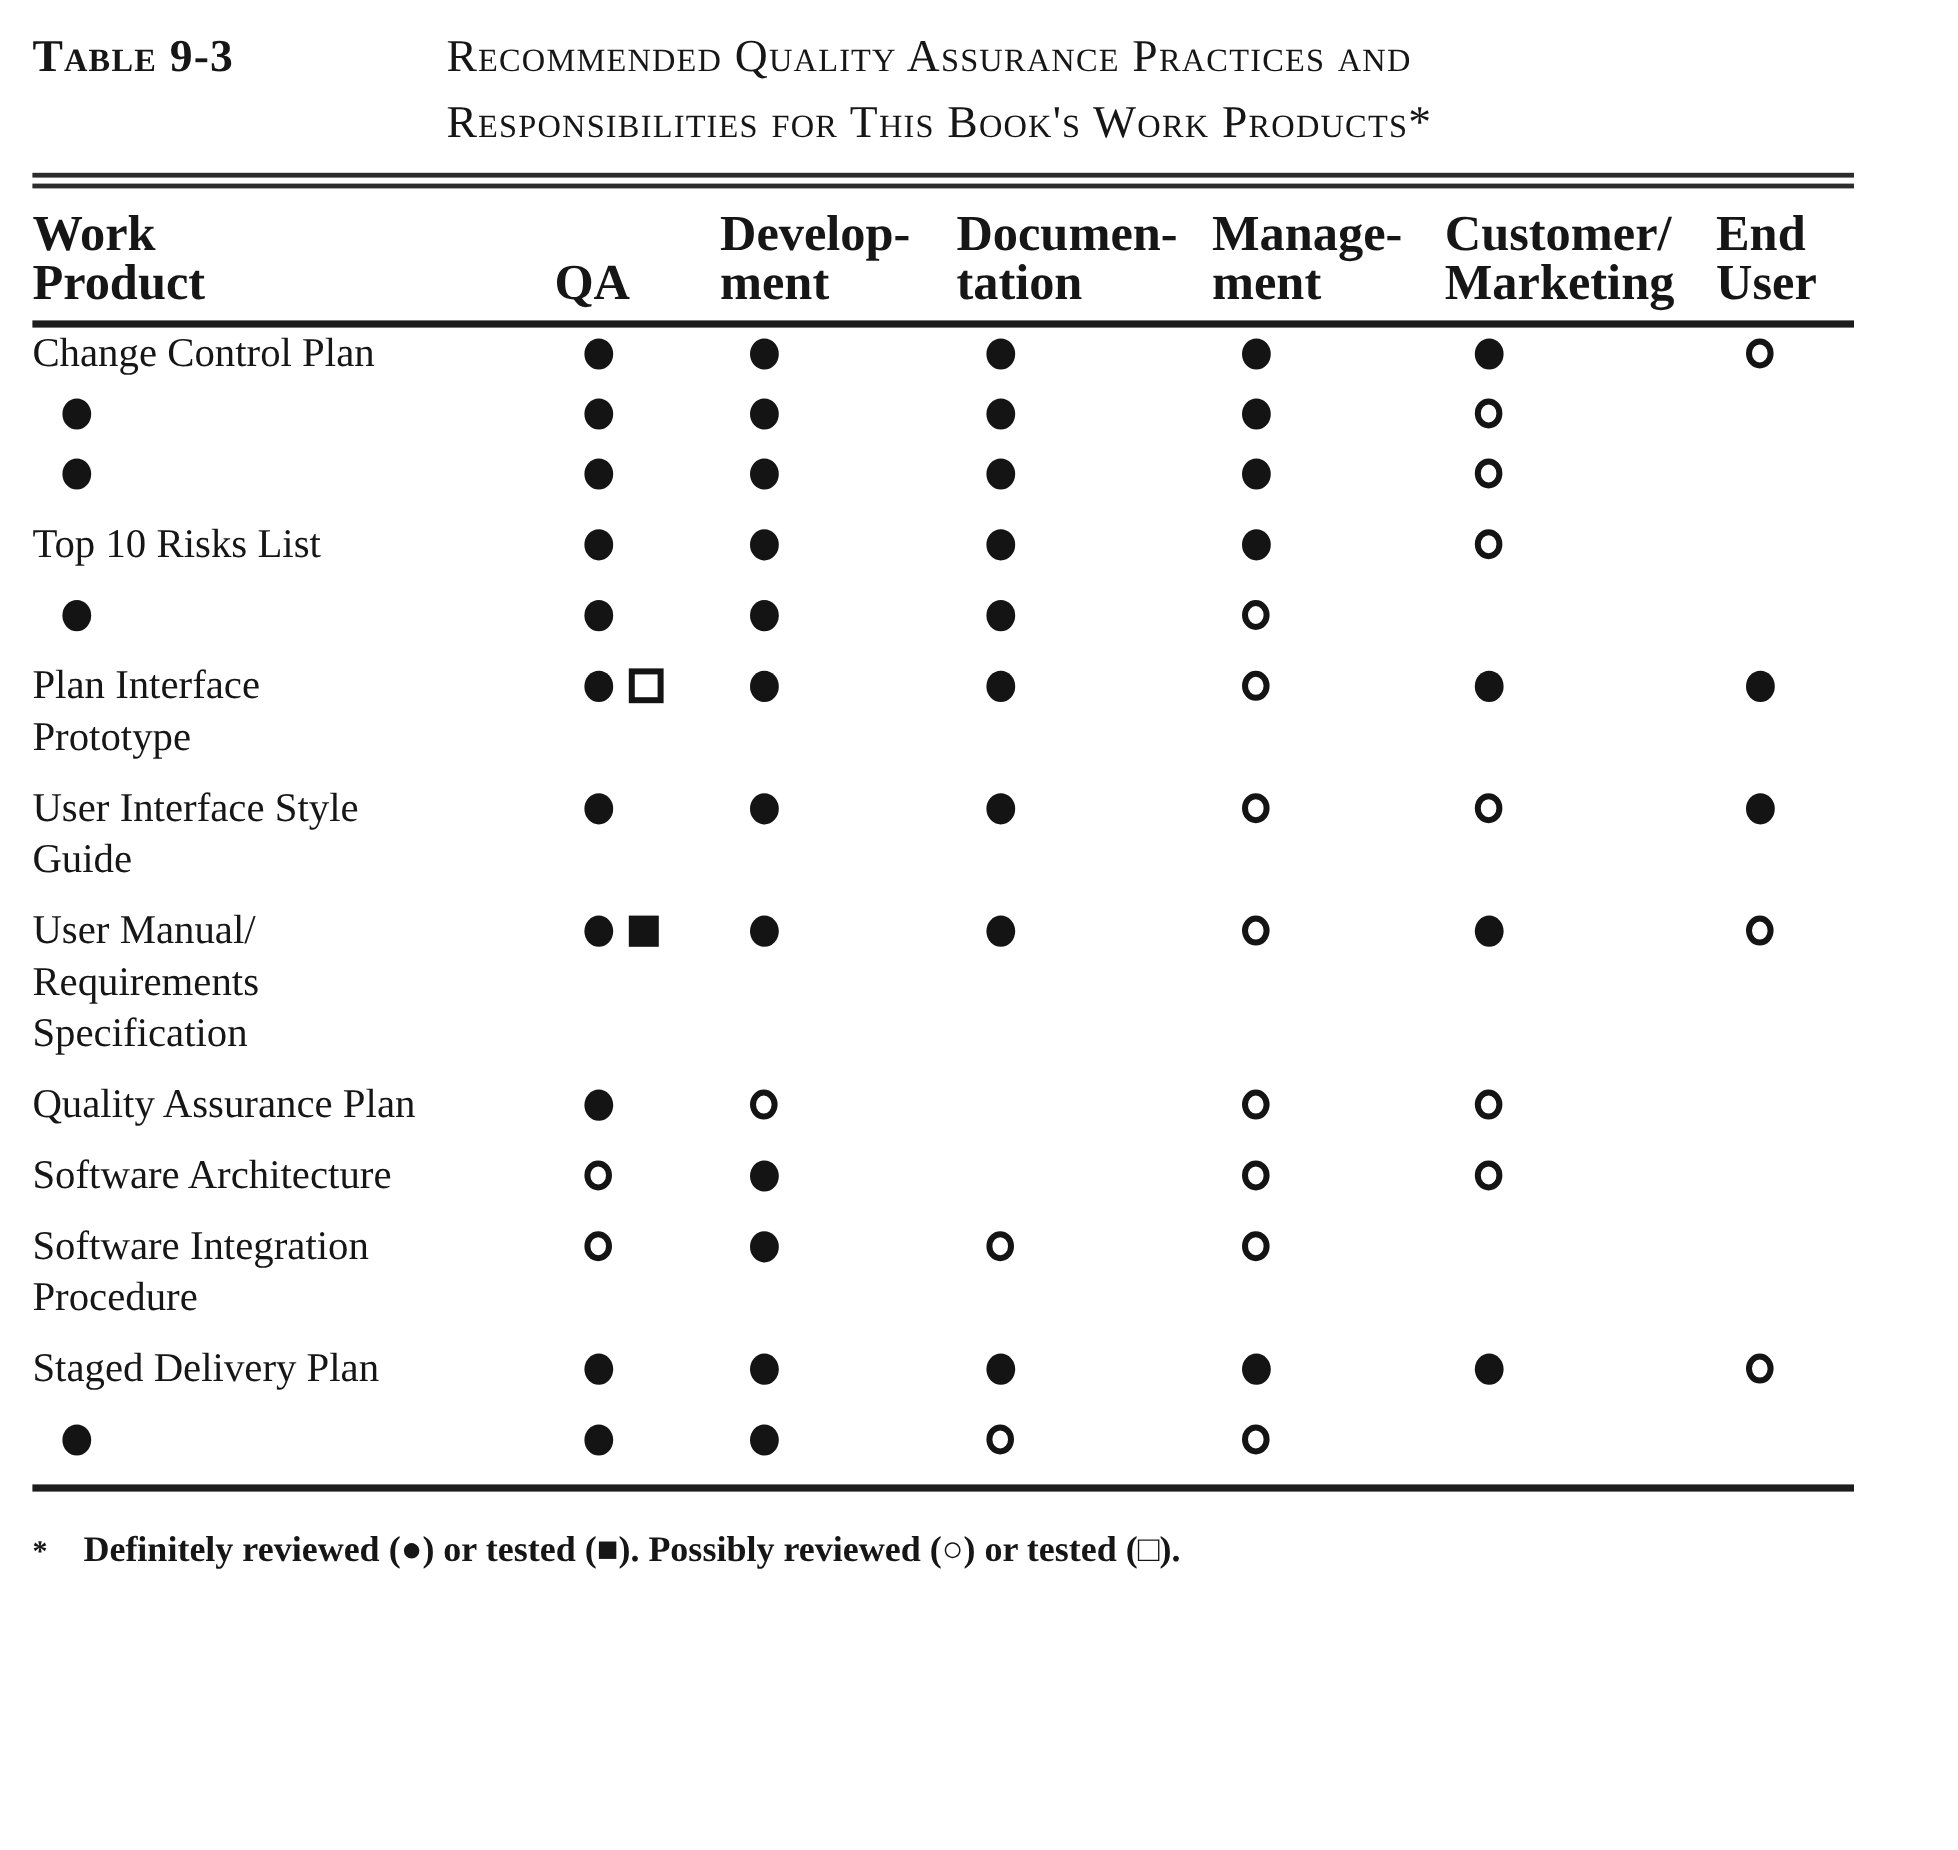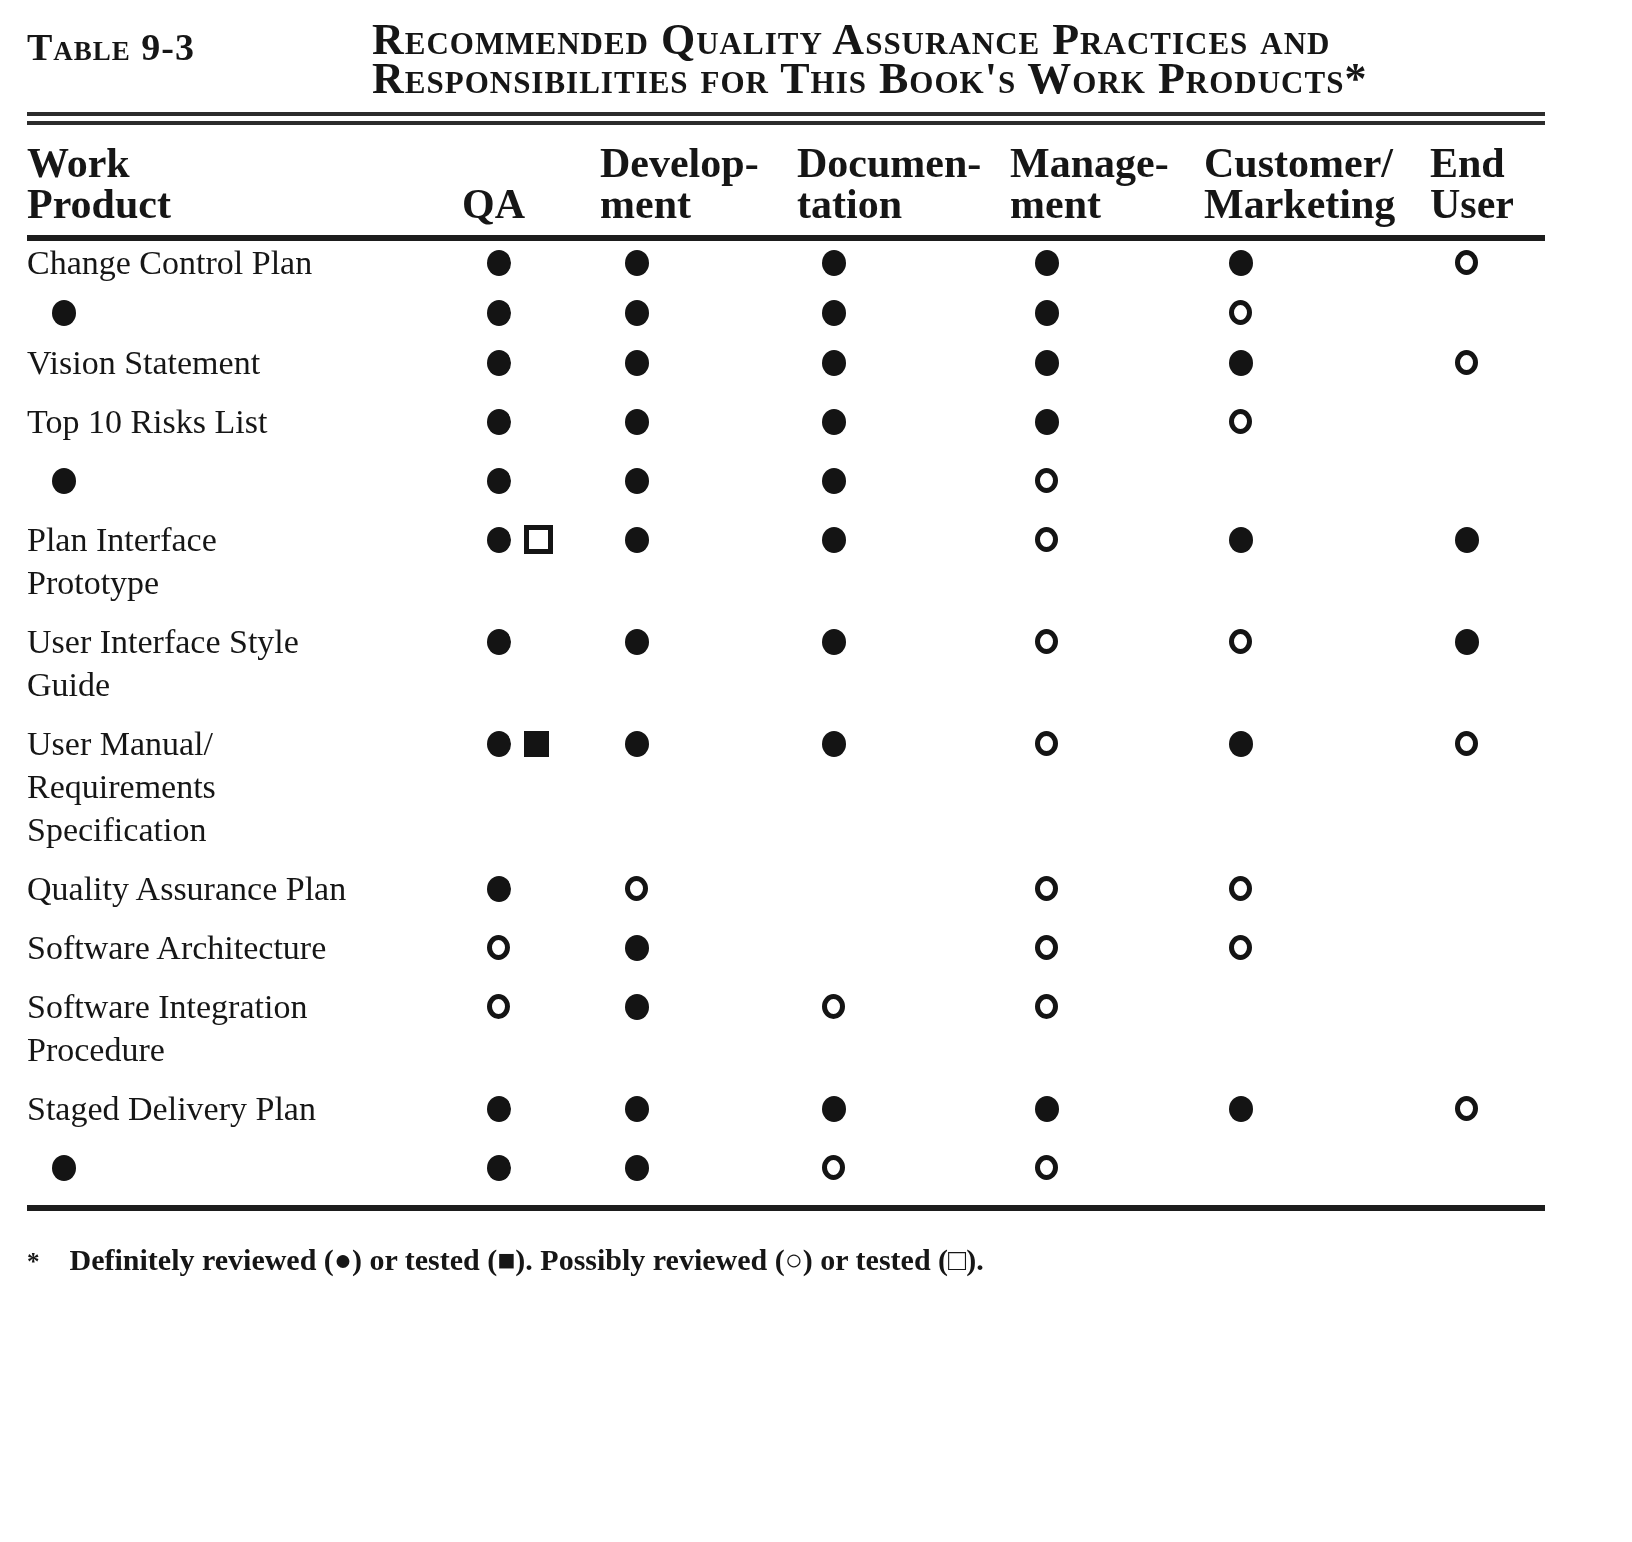--- a/index.html
+++ b/index.html
@@ -12,22 +12,22 @@
   .page { padding:20px 87px 0 27px; }
 
   
   .caption { display:flex; margin-bottom:14px; }
   .cap-label {
     width:345px; flex:0 0 345px;
     font-variant:small-caps; font-weight:bold;
     font-size:38px; line-height:55px; letter-spacing:1px;
   }
   .cap-title {
-    font-variant:small-caps; font-weight:bold;
-    font-size:44px; line-height:39px; letter-spacing:1px;
+    font-variant:small-caps; font-weight:normal;
+    font-size:38px; line-height:55px; letter-spacing:1px;
     white-space:pre-line;
   }
 
   
   .rule-double {
     height:13px;
     border-top:4px solid #2c2c2c;
     border-bottom:4px solid #2c2c2c;
     margin-bottom:6px;
   }
@@ -141,21 +141,20 @@
           <span class="sym reviewed"></span>
         </div>
         <div class="cell">
           <span class="sym reviewed"></span>
         </div>
         <div class="cell">
           <span class="sym possibly-reviewed"></span>
         </div>
       </div>
       <div class="trow">
-        <div class="product">Vision Statement</div>
         <div class="cell">
           <span class="sym reviewed"></span>
         </div>
         <div class="cell">
           <span class="sym reviewed"></span>
         </div>
         <div class="cell">
           <span class="sym reviewed"></span>
         </div>
         <div class="cell">

